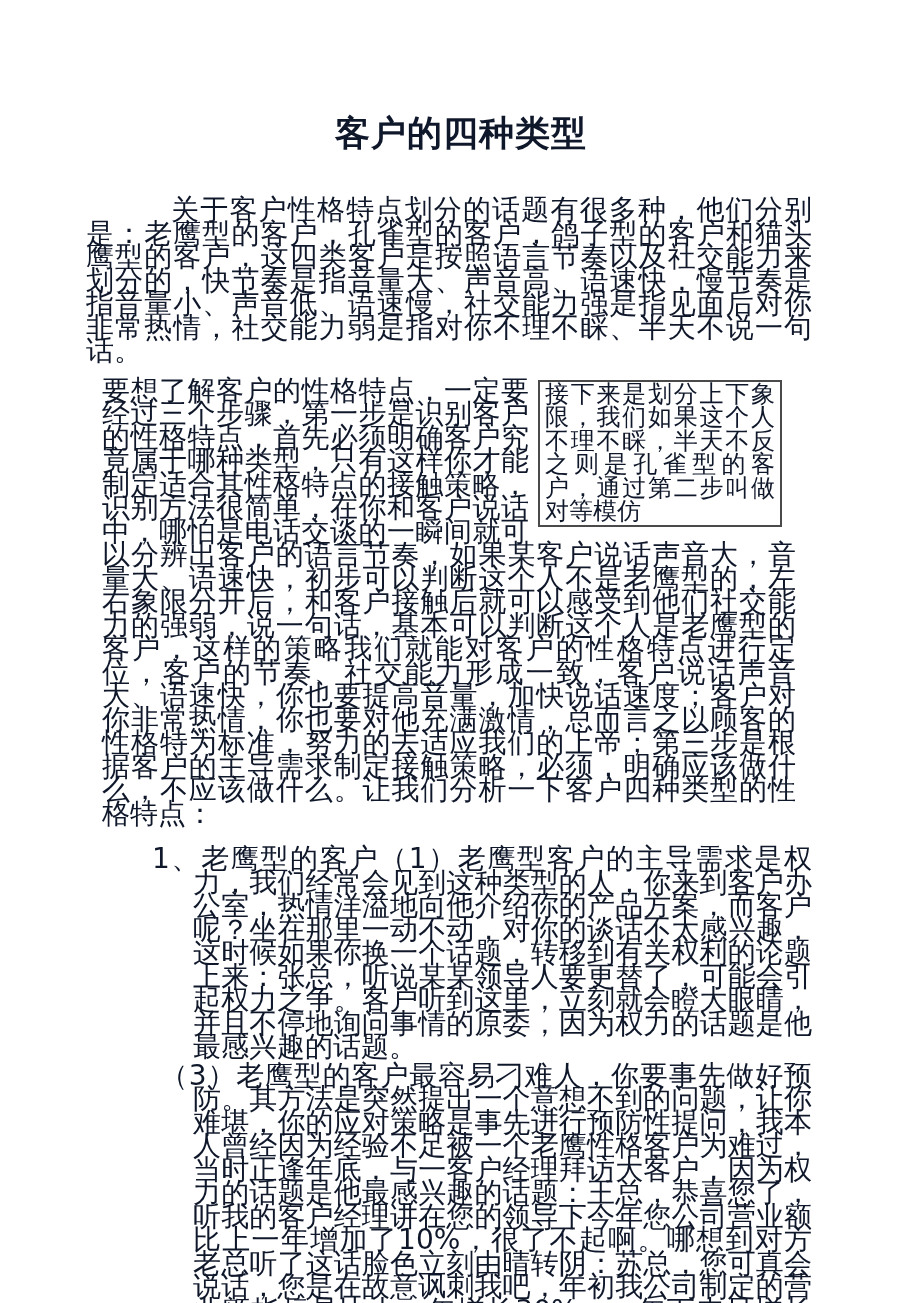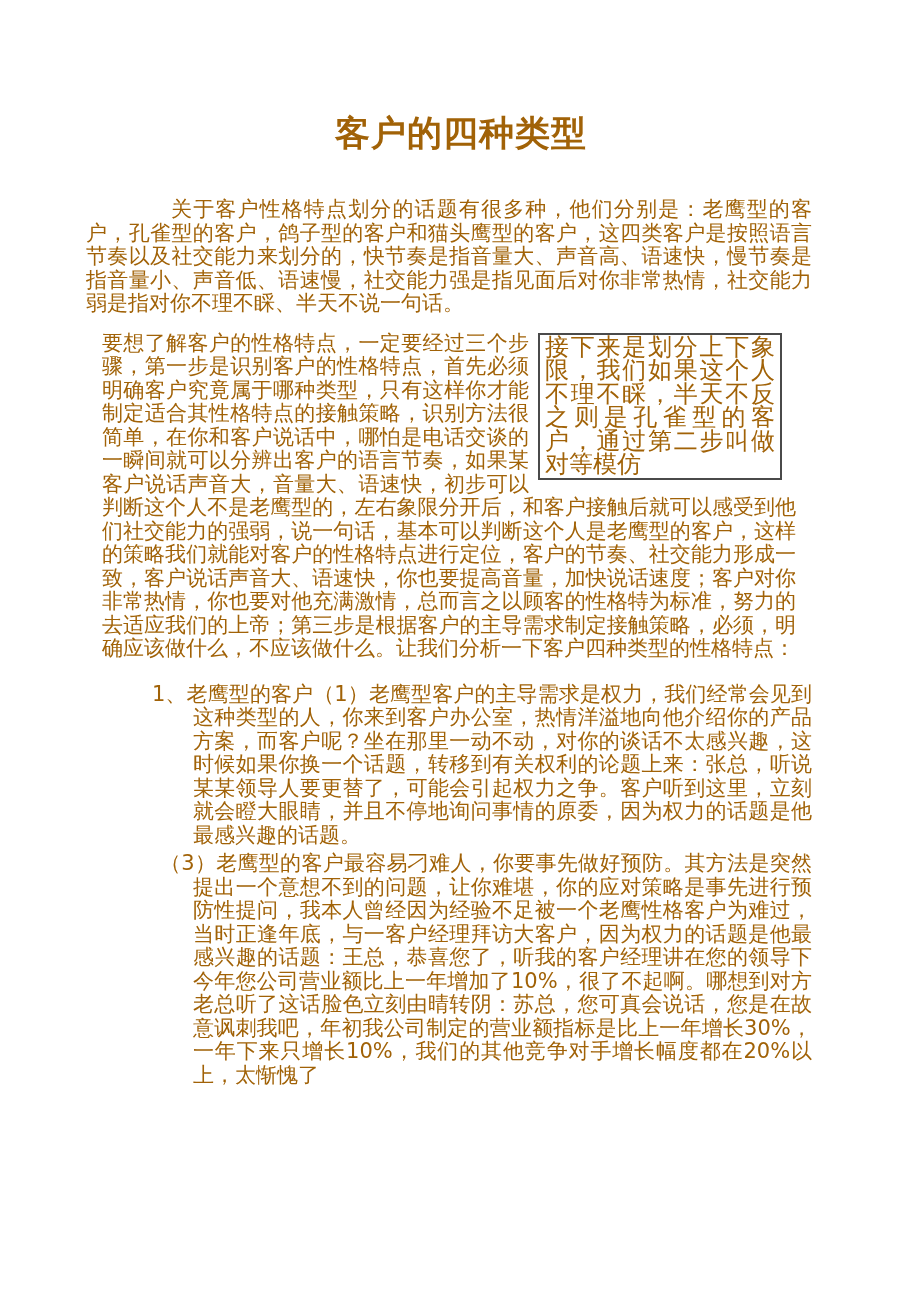--- a/index.html
+++ b/index.html
@@ -5,41 +5,41 @@
   html, body {
     margin: 0;
     padding: 0;
     background: #ffffff;
   }
   .page {
     position: relative;
     width: 920px;
     height: 1303px;
     background: #ffffff;
-    color: #a16207;
+    color: #0f172a;
     font-family: "DejaVu Sans", sans-serif;
     overflow: hidden;
   }
   .content {
     margin-left: 86px;
     width: 726px;
   }
   .doc-title {
     margin: 0;
     padding-top: 112px;
     font-size: 35px;
     line-height: 42px;
     font-weight: 700;
     text-align: center;
     letter-spacing: 1px;
     position: relative;
     left: 12px;
   }
   .body-text {
-    font-size: 21px;
+    font-size: 28px;
     line-height: 23.5px;
     text-align: justify;
     font-weight: 400;
   }
   .p1 {
     margin: 44px 0 0 0;
     text-indent: 85px;
   }
   .flow {
     margin-top: 2px;

